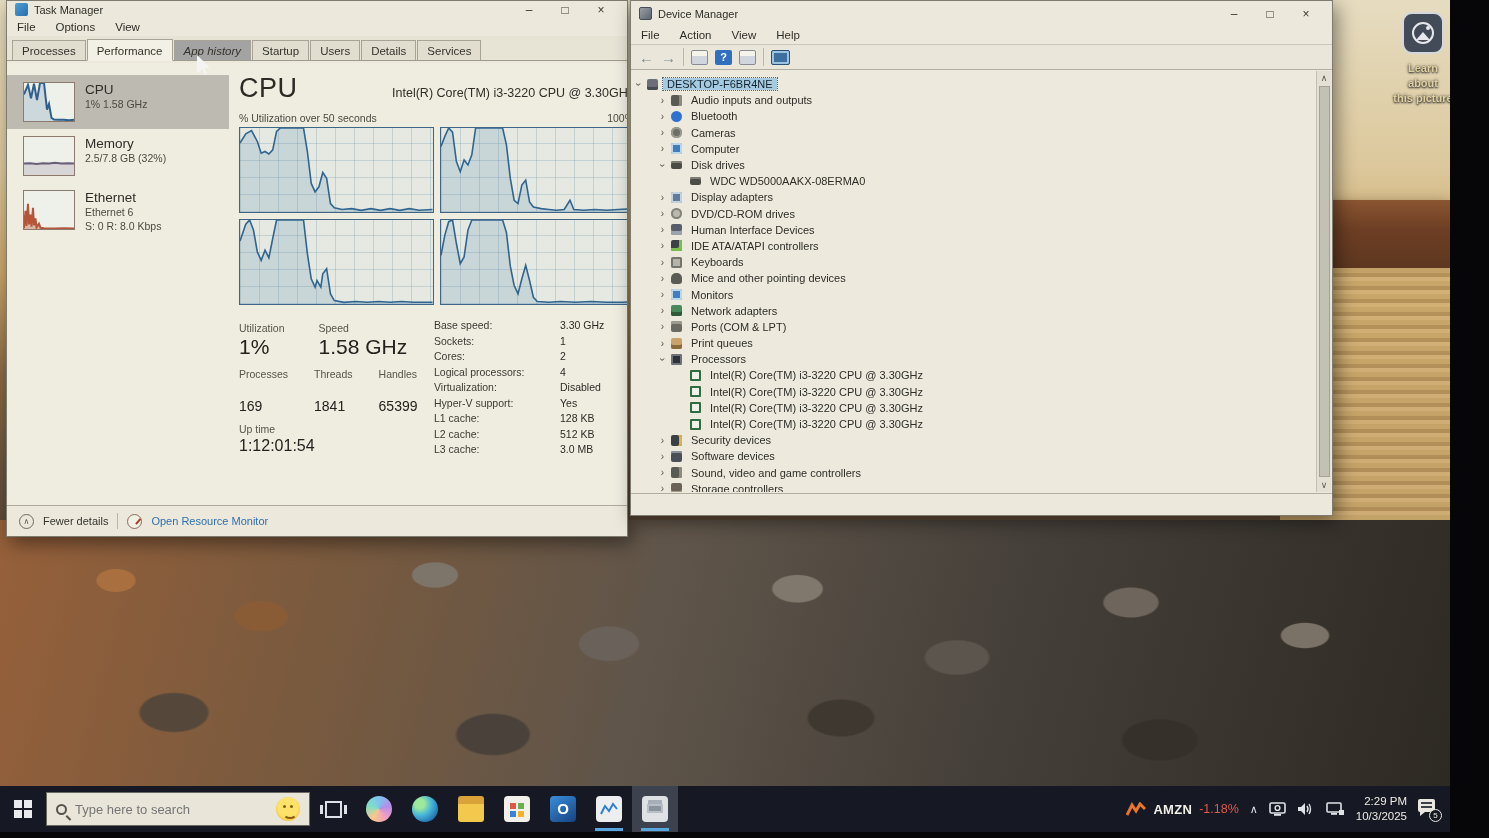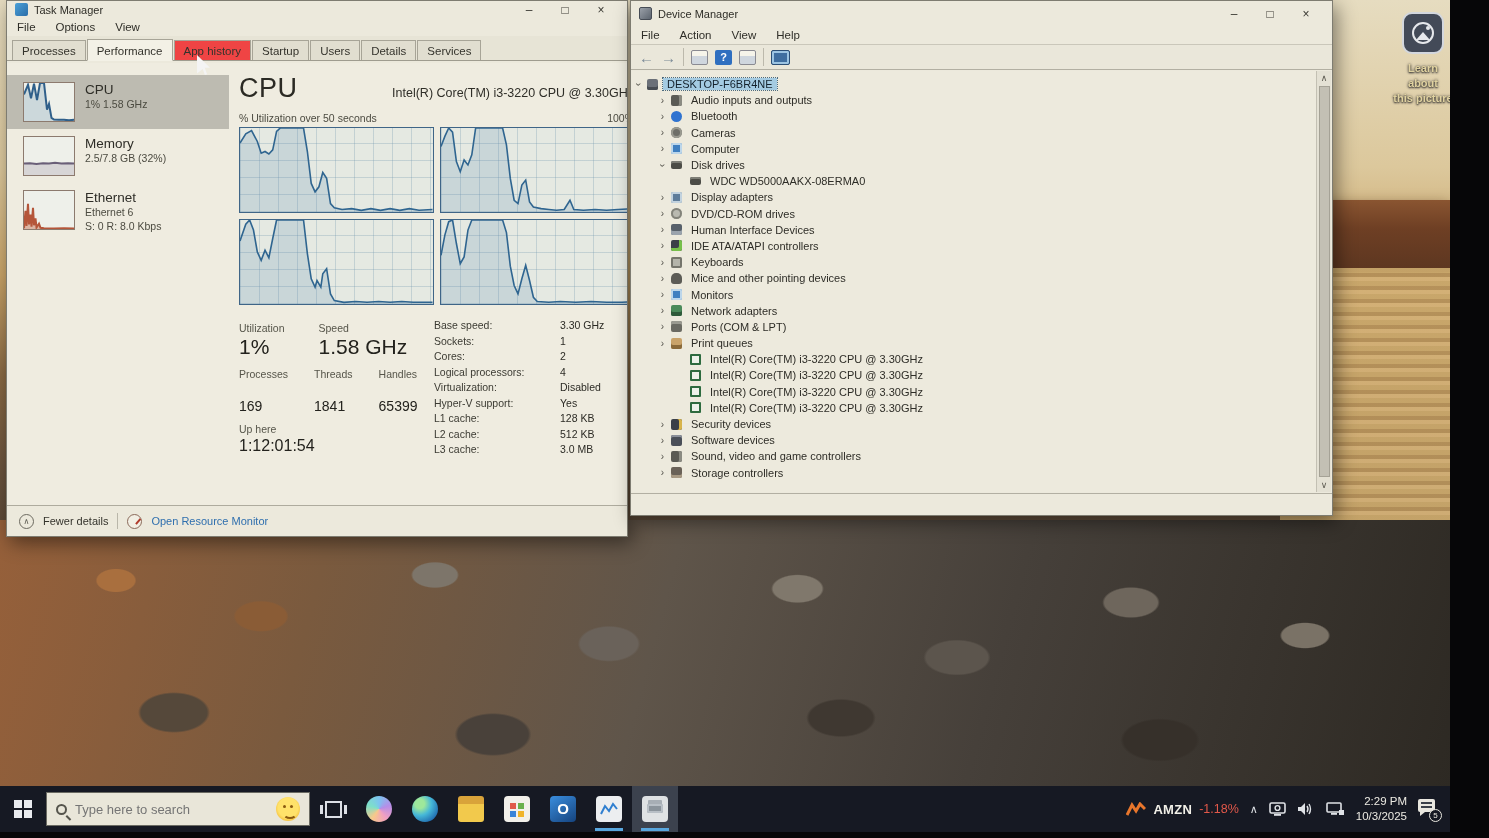--- a/index.html
+++ b/index.html
@@ -59,21 +59,21 @@
   .appicon { width:13px; height:13px; border-radius:2px; }
 
   
   #tm { left:6px; top:0; width:622px; height:537px; }
   #tm .titlebar { height:17px; }
   #tm-icon { background:linear-gradient(135deg,#4aa0d8,#2a6da8); }
   .tabs { display:flex; align-items:flex-end; height:25px; padding:0 5px; border-bottom:1px solid #9f9c8f; background:#e7e4d6; }
   .tab { padding:4px 9px 3px; margin-right:1px; border:1px solid #a7a497; border-bottom:none;
     background:#e1ded0; font-size:11.5px; white-space:nowrap; }
   .tab.active { background:#f3f1e6; padding-top:5px; margin-bottom:-1px; border-bottom:1px solid #f3f1e6; }
-  .tab.hovered { background:#ef4444; }
+  .tab.hovered { background:#a3a3a3;font-style:italic; }
   .tm-body { position:absolute; left:0; top:62px; right:0; bottom:31px; background:#efece0; display:flex; overflow:hidden; }
   .tm-sidebar { width:222px; padding-top:12px; flex:none; }
   .side-tile { display:flex; gap:10px; padding:7px 6px 7px 16px; align-items:flex-start; }
   .side-tile.selected { background:#bdbbb1; }
   .mini-wrap { width:52px; height:40px; flex:none; border:1px solid #8c7a6e; background:#eef0ea; }
   .mini-wrap svg { display:block; width:100%; height:100%; }
   .side-name { font-size:13.5px; color:#2e2d27; }
   .side-sub { font-size:10.5px; color:#4c4b41; line-height:1.35; }
   .tm-main { flex:1; padding:10px 14px 0 10px; position:relative; }
   .cpu-head { display:flex; justify-content:space-between; align-items:flex-end; }
@@ -361,21 +361,21 @@
               <span>
                 <div class="lbl">Threads</div>
                 <div class="mid-val">1841</div>
               </span>
               <span>
                 <div class="lbl">Handles</div>
                 <div class="mid-val">65399</div>
               </span>
             </div>
             <div class="uptime">
-              <div class="lbl">Up here</div>
+              <div class="lbl">Up time</div>
               <div class="uptime-val">1:12:01:54</div>
             </div>
           </div>
           <div class="details">
             <span>Base speed:</span>
                 <span class="dv">3.30 GHz</span>
             <span>Sockets:</span>
                 <span class="dv">1</span>
             <span>Cores:</span>
                 <span class="dv">2</span>
@@ -509,20 +509,25 @@
       </div>
       <div class="dm-row" style="padding-left:24px">
         <span class="tw">›</span>
         <span class="chip c-port"></span>
         <span class="dm-label">Ports (COM &amp; LPT)</span>
       </div>
       <div class="dm-row" style="padding-left:24px">
         <span class="tw">›</span>
         <span class="chip c-print"></span>
         <span class="dm-label">Print queues</span>
+      </div>
+      <div class="dm-row" style="padding-left:24px">
+        <span class="tw open">›</span>
+        <span class="chip c-proc"></span>
+        <span class="dm-label">Processors</span>
       </div>
       <div class="dm-row" style="padding-left:56px">
         <span class="chip c-cpu"></span>
         <span class="dm-label">Intel(R) Core(TM) i3-3220 CPU @ 3.30GHz</span>
       </div>
       <div class="dm-row" style="padding-left:56px">
         <span class="chip c-cpu"></span>
         <span class="dm-label">Intel(R) Core(TM) i3-3220 CPU @ 3.30GHz</span>
       </div>
       <div class="dm-row" style="padding-left:56px">

